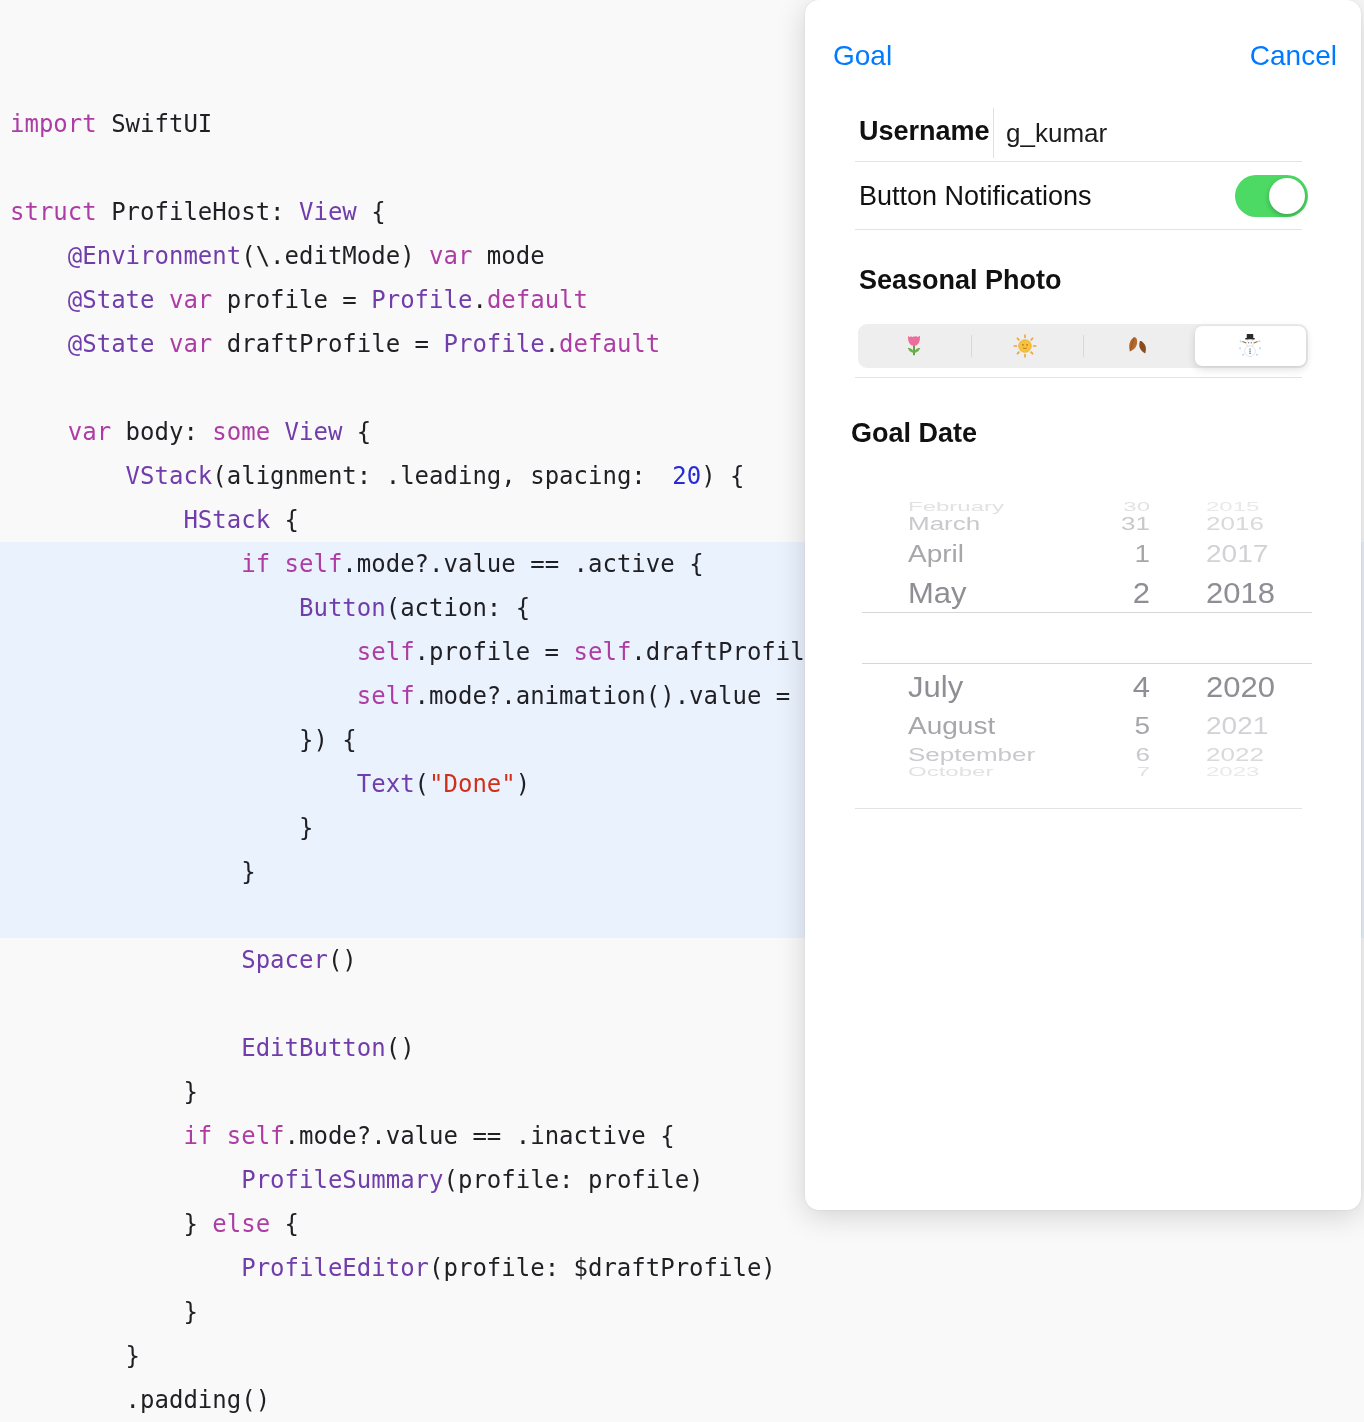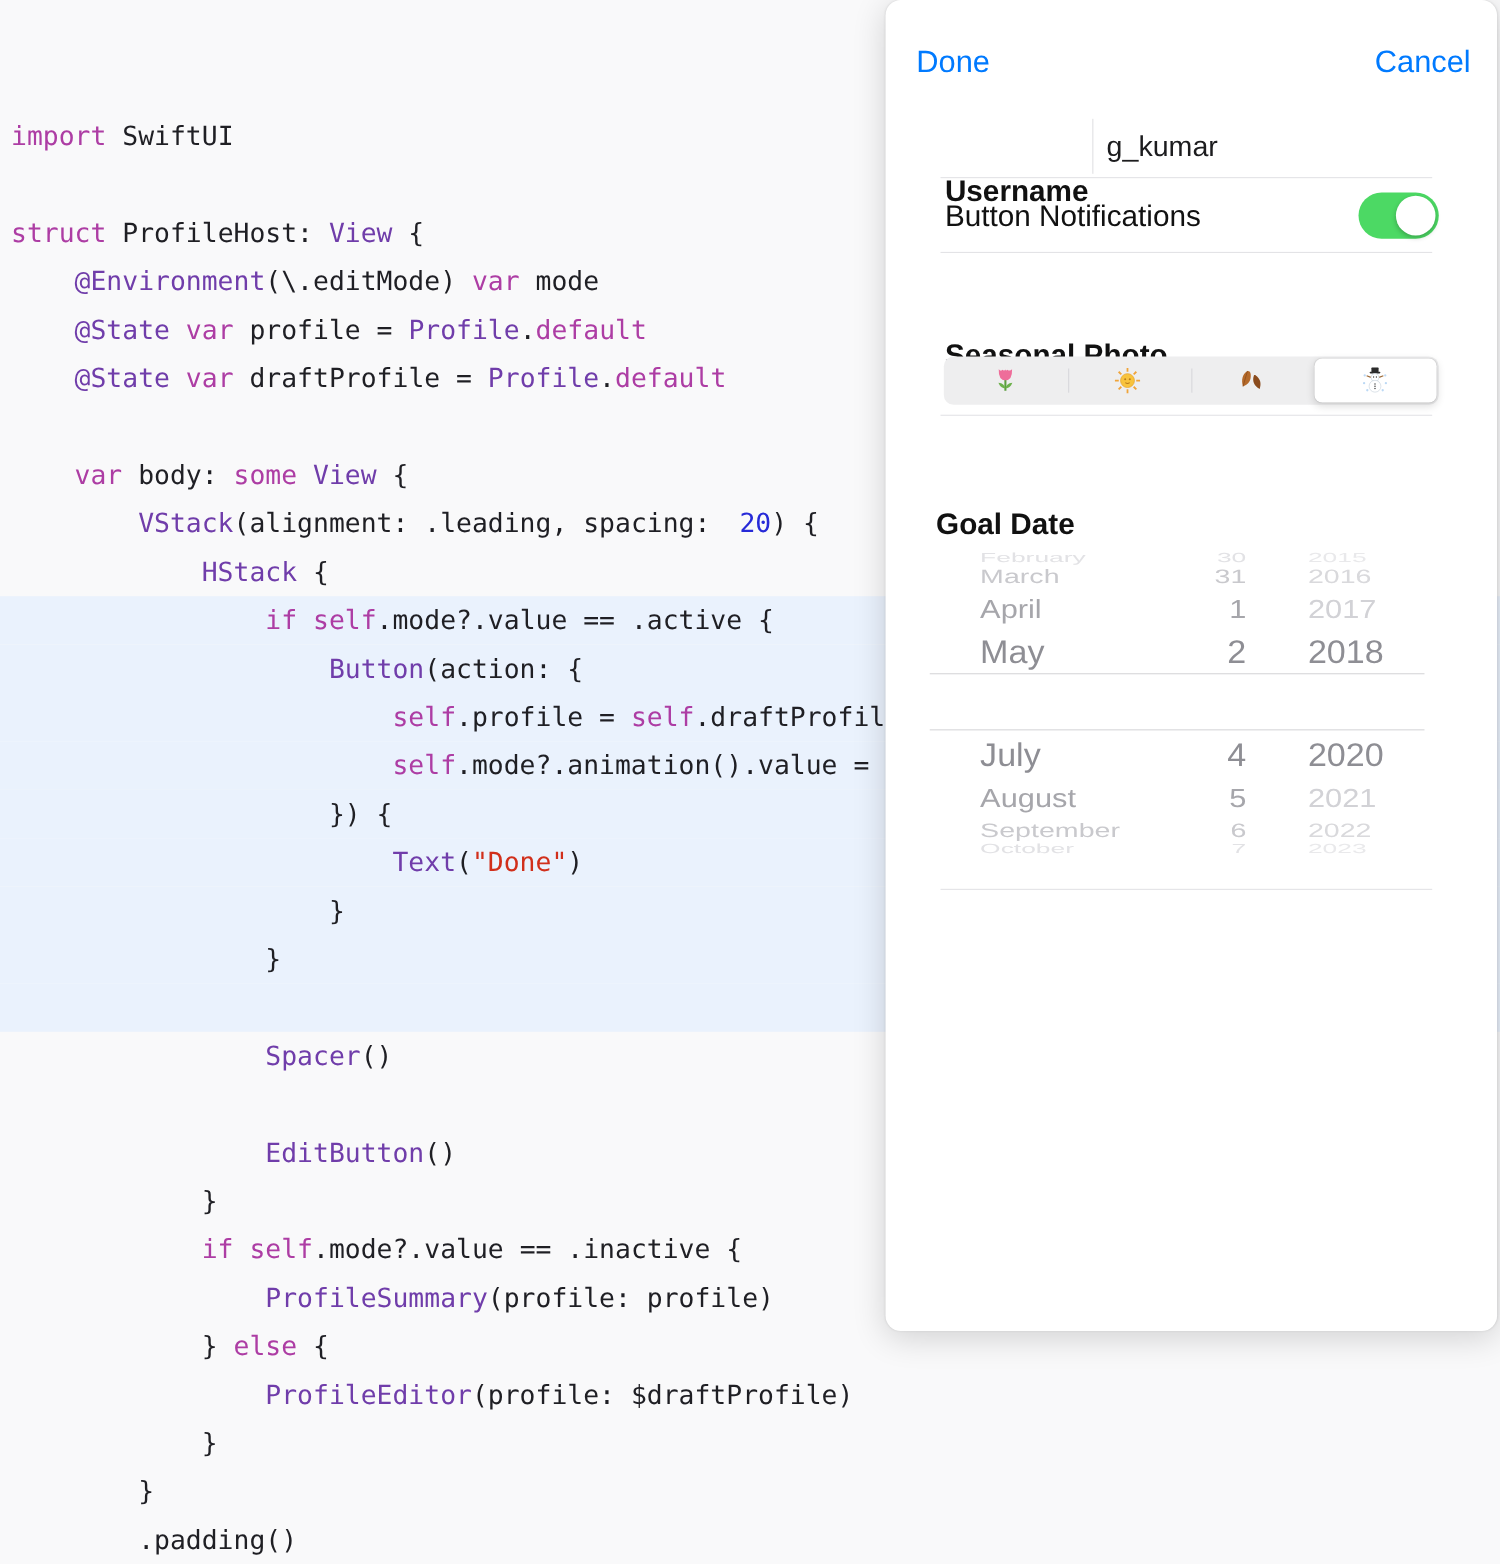--- a/index.html
+++ b/index.html
@@ -28,40 +28,40 @@
   
   .sheet{
     position:absolute;left:805px;top:0;width:556px;height:1210px;
     background:#ffffff;border-radius:14px;
     box-shadow:0 6px 30px rgba(0,0,0,.16), 0 0 2px rgba(0,0,0,.10);
   }
   .navbtn{position:absolute;top:40px;font-size:28px;color:var(--accent,#007aff);cursor:default;}
   .navbtn.done{left:28px;}
   .navbtn.cancel{right:24px;margin-left:16px;}
   .row-label{position:absolute;font-size:27px;color:#111;}
-  .bold{font-weight:bold;margin-top:43px;}
+  .bold{font-weight:bold;}
   .divider{position:absolute;left:50px;width:447px;height:1px;background:#e3e3e6;}
   .vsep{position:absolute;left:188px;top:108px;width:1px;height:50px;background:#e0e0e3;}
   .uvalue{position:absolute;left:201px;top:118px;font-size:26px;color:#1c1c1e;}
   
   .toggle{position:absolute;left:430px;top:175px;width:73px;height:42px;border-radius:21px;background:#d8d8dc;}
   .toggle.on{background:var(--toggle,#4cd964);}
   .toggle .knob{position:absolute;top:3px;left:3px;width:36px;height:36px;border-radius:50%;
     background:#fff;box-shadow:0 2px 5px rgba(0,0,0,.25);}
   .toggle.on .knob{left:auto;right:3px;}
   
   .segmented{position:absolute;left:53px;top:324px;width:450px;height:44px;border-radius:9px;
     background:#eeeeef;display:flex;}
   .segment{flex:1 1 0;display:flex;align-items:center;justify-content:center;position:relative;}
   .segment.selected{background:#fff;border-radius:7px;margin:2px;
     box-shadow:0 3px 8px rgba(0,0,0,.14), 0 0 1px rgba(0,0,0,.10);}
   .seg-sep{position:absolute;top:11px;width:1px;height:22px;background:#d8d8dc;}
   .seg-icon{width:28px;height:28px;display:block;}
   
-  .wheel{position:absolute;left:40px;top:492px;width:456px;height:300px;overflow:hidden;}
+  .wheel{position:absolute;left:57px;top:492px;width:456px;height:300px;overflow:hidden;}
   .wrow{position:absolute;left:0;right:0;height:44px;}
   .wrow span{position:absolute;top:50%;transform:translateY(-50%);white-space:nowrap;}
   .wm{left:46px;}
   .wd{left:180px;width:108px;text-align:right;}
   .wy{left:344px;}
   .t0{font-size:35px;color:#1b1b1d;}
   .t1{font-size:31px;color:#8e8e94;transform:scaleY(.96);}
   .t2{font-size:28px;color:#a6a6ab;transform:scaleY(.85);}
   .t3{font-size:26px;color:#c9c9cd;transform:scaleY(.68);}
   .t4{font-size:24px;color:#e2e2e5;transform:scaleY(.5);}
@@ -72,21 +72,21 @@
 </style>
 </head>
 <body style="--accent: #007aff; --toggle: #4cd964; --hl: #eaf2fd; --c-keyword: #ad3da4; --c-type: #703daa; --c-number: #272ad8; --c-string: #d12f1b; --c-plain: #1f1f24;">
 
 <div class="code-area">
   <div id="code-block"><div class="cl"><span class="tok-k">import</span><span class="tok-p"> SwiftUI</span></div><div class="cl"></div><div class="cl"><span class="tok-k">struct</span><span class="tok-p"> ProfileHost: </span><span class="tok-t">View</span><span class="tok-p"> {</span></div><div class="cl"><span class="tok-p">    </span><span class="tok-t">@Environment</span><span class="tok-p">(\.editMode) </span><span class="tok-k">var</span><span class="tok-p"> mode</span></div><div class="cl"><span class="tok-p">    </span><span class="tok-t">@State</span><span class="tok-p"> </span><span class="tok-k">var</span><span class="tok-p"> profile = </span><span class="tok-t">Profile</span><span class="tok-p">.</span><span class="tok-k">default</span></div><div class="cl"><span class="tok-p">    </span><span class="tok-t">@State</span><span class="tok-p"> </span><span class="tok-k">var</span><span class="tok-p"> draftProfile = </span><span class="tok-t">Profile</span><span class="tok-p">.</span><span class="tok-k">default</span></div><div class="cl"></div><div class="cl"><span class="tok-p">    </span><span class="tok-k">var</span><span class="tok-p"> body: </span><span class="tok-k">some</span><span class="tok-p"> </span><span class="tok-t">View</span><span class="tok-p"> {</span></div><div class="cl"><span class="tok-p">        </span><span class="tok-t">VStack</span><span class="tok-p">(alignment: .leading, spacing: </span><span class="tok-n">20</span><span class="tok-p">) {</span></div><div class="cl"><span class="tok-p">            </span><span class="tok-t">HStack</span><span class="tok-p"> {</span></div><div class="cl hl"><span class="tok-p">                </span><span class="tok-k">if</span><span class="tok-p"> </span><span class="tok-k">self</span><span class="tok-p">.mode?.value == .active {</span></div><div class="cl hl"><span class="tok-p">                    </span><span class="tok-t">Button</span><span class="tok-p">(action: {</span></div><div class="cl hl"><span class="tok-p">                        </span><span class="tok-k">self</span><span class="tok-p">.profile = </span><span class="tok-k">self</span><span class="tok-p">.draftProfile</span></div><div class="cl hl"><span class="tok-p">                        </span><span class="tok-k">self</span><span class="tok-p">.mode?.animation().value = .inactive</span></div><div class="cl hl"><span class="tok-p">                    }) {</span></div><div class="cl hl"><span class="tok-p">                        </span><span class="tok-t">Text</span><span class="tok-p">(</span><span class="tok-s">"Done"</span><span class="tok-p">)</span></div><div class="cl hl"><span class="tok-p">                    }</span></div><div class="cl hl"><span class="tok-p">                }</span></div><div class="cl hl"></div><div class="cl"><span class="tok-p">                </span><span class="tok-t">Spacer</span><span class="tok-p">()</span></div><div class="cl"></div><div class="cl"><span class="tok-p">                </span><span class="tok-t">EditButton</span><span class="tok-p">()</span></div><div class="cl"><span class="tok-p">            }</span></div><div class="cl"><span class="tok-p">            </span><span class="tok-k">if</span><span class="tok-p"> </span><span class="tok-k">self</span><span class="tok-p">.mode?.value == .inactive {</span></div><div class="cl"><span class="tok-p">                </span><span class="tok-t">ProfileSummary</span><span class="tok-p">(profile: profile)</span></div><div class="cl"><span class="tok-p">            } </span><span class="tok-k">else</span><span class="tok-p"> {</span></div><div class="cl"><span class="tok-p">                </span><span class="tok-t">ProfileEditor</span><span class="tok-p">(profile: $draftProfile)</span></div><div class="cl"><span class="tok-p">            }</span></div><div class="cl"><span class="tok-p">        }</span></div><div class="cl"><span class="tok-p">        .padding()</span></div></div>
 </div>
 
 <div class="sheet">
 
-  <div class="navbtn done">Done</div>
+  <div class="navbtn done">Goal</div>
   <div class="navbtn cancel">Cancel</div>
 
   <div class="row-label bold" style="left:54px;top:116px;">Username</div>
   <div class="vsep"></div>
   <div class="uvalue">g_kumar</div>
   <div class="divider" style="top:161px;"></div>
 
   <div class="row-label" style="left:54px;top:181px;">Button Notifications</div>
   <div class="toggle on" id="notif-toggle">
     <div class="knob"></div>

